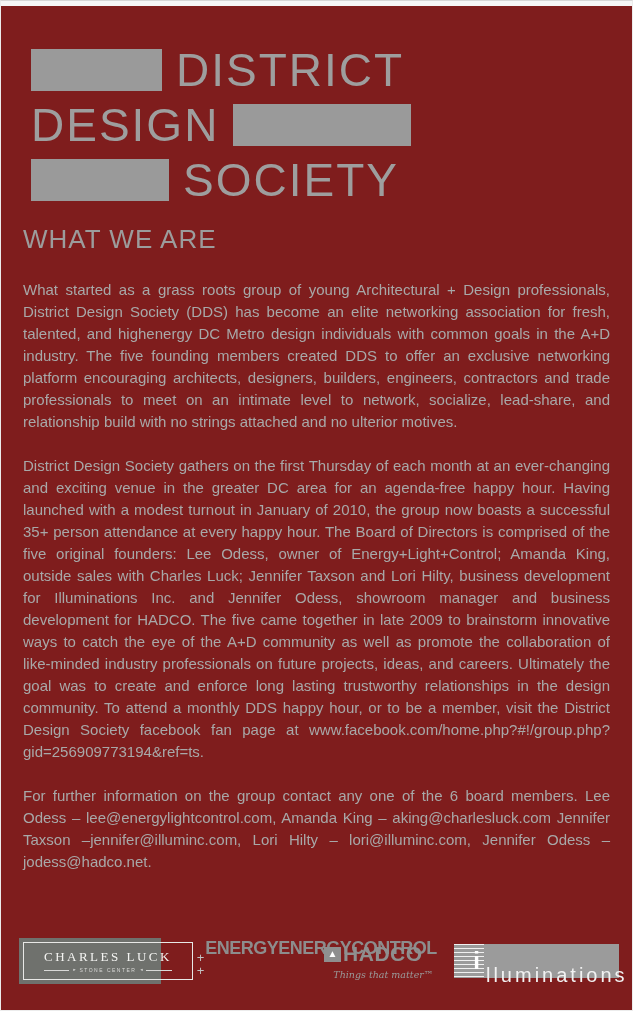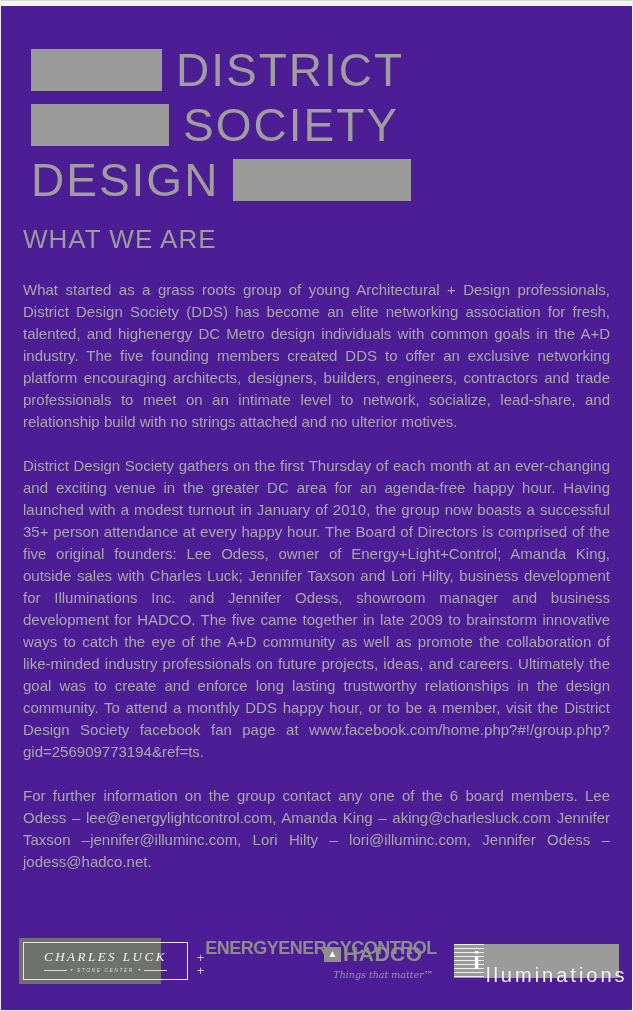--- a/index.html
+++ b/index.html
@@ -3,21 +3,21 @@
 <meta charset="utf-8">
 <style>
   * { margin: 0; padding: 0; box-sizing: border-box; }
   html, body { background: #fff; }
   body { font-family: "Liberation Sans", sans-serif; }
 
   .page {
     width: 633px;
     height: 1011px;
     margin: 0 auto;
-    background: #4c1d95;
+    background: #7f1d1d;
     border: 1px solid #ececec;
     border-top: 1px solid #d6d6d6;
     position: relative;
     display: flex;
     flex-direction: column;
     overflow: hidden;
   }
   .top-strip {
     height: 5px;
     background: #f6f6f6;
@@ -90,21 +90,20 @@
   }
   .cl-inner {
     flex: 1;
     border: 1px solid #e8e8e6;
     display: flex;
     flex-direction: column;
     align-items: center;
     justify-content: center;
     gap: 2px;
     padding: 2px 20px;
-    font-style: italic;
   }
   .cl-name {
     font-family: "Liberation Serif", serif;
     color: #f4f4f2;
     font-size: 13px;
     letter-spacing: 2.5px;
     white-space: nowrap;
   }
   .cl-subrow {
     width: 100%;
@@ -205,26 +204,26 @@
 
 <div class="page">
   <div class="top-strip"></div>
 
   <div class="logo-block">
     <div class="logo-row">
       <div class="logo-bar bar-1"></div>
       <div class="logo-word">DISTRICT</div>
     </div>
     <div class="logo-row">
+      <div class="logo-word">DESIGN</div>
+      <div class="logo-bar bar-2"></div>
+    </div>
+    <div class="logo-row">
       <div class="logo-bar bar-3"></div>
       <div class="logo-word">SOCIETY</div>
-    </div>
-    <div class="logo-row">
-      <div class="logo-word">DESIGN</div>
-      <div class="logo-bar bar-2"></div>
     </div>
   </div>
 
   <div class="heading">WHAT WE ARE</div>
 
   <div class="body-copy">
     <p>What started as a grass roots group of young Architectural + Design professionals, District Design Society (DDS) has become an elite networking association for fresh, talented, and highenergy DC Metro design individuals with common goals in the A+D industry. The five founding members created DDS to offer an exclusive networking platform encouraging architects, designers, builders, engineers, contractors and trade professionals to meet on an intimate level to network, socialize, lead-share, and relationship build with no strings attached and no ulterior motives.</p>
     <p>District Design Society gathers on the first Thursday of each month at an ever-changing and exciting venue in the greater DC area for an agenda-free happy hour.  Having launched with a modest turnout in January of 2010, the group now boasts a successful 35+ person attendance at every happy hour. The Board of Directors is comprised of the five original founders: Lee Odess, owner of Energy+Light+Control; Amanda King, outside sales with Charles Luck; Jennifer Taxson and Lori Hilty, business development for Illuminations Inc. and Jennifer Odess, showroom manager and business development for HADCO. The five came together in late 2009 to brainstorm innovative ways to catch the eye of the A+D community as well as promote the collaboration of like-minded industry professionals on future projects, ideas, and careers. Ultimately the goal was to create and enforce long lasting trustworthy relationships in the design community.  To attend a monthly DDS happy hour, or to be a member, visit the District Design Society facebook fan page at www.facebook.com/home.php?#!/group.php?gid=256909773194&amp;ref=ts.</p>
     <p>For further information on the group contact any one of the 6 board members. Lee Odess – lee@energylightcontrol.com, Amanda King – aking@charlesluck.com Jennifer Taxson –jennifer@illuminc.com, Lori Hilty – lori@illuminc.com, Jennifer Odess – jodess@hadco.net.</p>
   </div>

